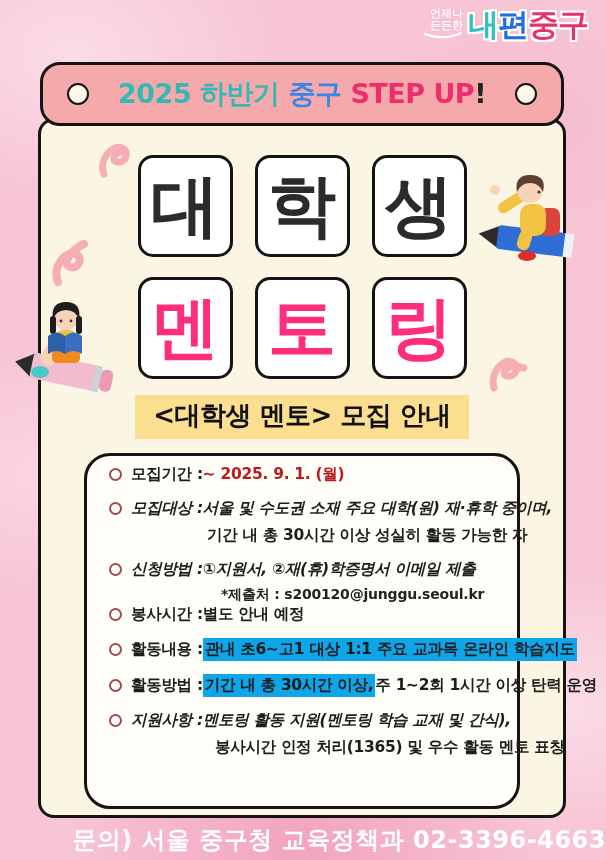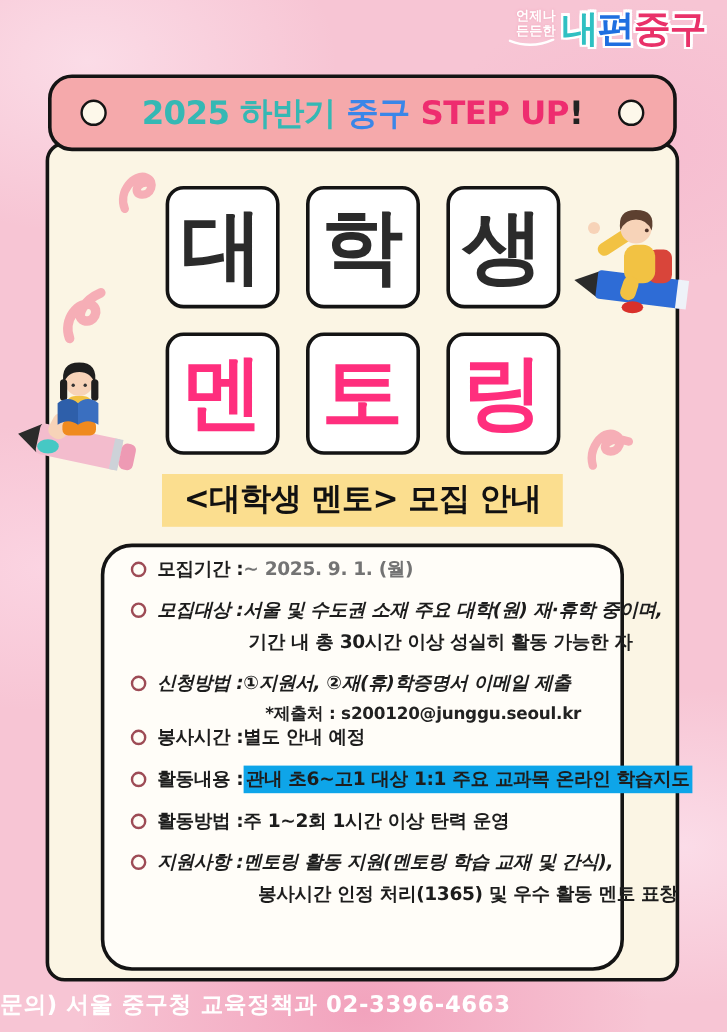--- a/index.html
+++ b/index.html
@@ -29,24 +29,24 @@
   .tile.dark{color:#2b2b2b;}
   .tile.pink{color:#ff2e7d;}
   .subtitle{margin-top:16px;background:#fbde8f;padding:3px 18px 6px;font-size:26px;font-weight:900;color:#111;letter-spacing:-0.5px;}
   .info-box{margin-top:14px;width:436px;height:356px;box-sizing:border-box;background:#fffdf8;border:3px solid #141414;border-radius:26px;padding:8px 14px 0 22px;display:flex;flex-direction:column;}
   .dline{display:flex;align-items:center;white-space:nowrap;font-size:15.5px;font-weight:700;color:#1d1d1d;letter-spacing:-0.3px;line-height:21px;margin-bottom:13px;}
   .dline.tight{margin-bottom:6px;font-style:italic;}
   .cont{padding-left:98px;white-space:nowrap;font-size:15.5px;font-weight:700;color:#1d1d1d;letter-spacing:-0.3px;line-height:21px;margin-bottom:13px;}
   .note{padding-left:112px;white-space:nowrap;font-size:14px;font-weight:700;color:#222;letter-spacing:-0.2px;}
   .bullet{flex:none;width:9px;height:9px;border-radius:50%;border:2.5px solid #9d4b55;background:#fffdf6;box-sizing:content-box;margin-right:9px;}
   .lbl{font-weight:800;}
-  .pinktxt{color:#737373;}
+  .pinktxt{color:#b91c1c;}
   .hl{background:#0ea5e9;padding:1px 2px;}
   
-  .footer{position:absolute;left:0;right:0;top:824px;text-align:left;color:#ffffff;font-size:19px;font-weight:700;letter-spacing:0.5px;z-index:3;}
+  .footer{position:absolute;left:0;right:0;top:824px;text-align:right;color:#ffffff;font-size:24px;font-weight:700;letter-spacing:0.5px;z-index:3;}
   
   .deco{position:absolute;z-index:4;}
 </style>
 </head>
 <body>
 
 <div class="poster">
 
   <div class="logo">
     <div class="logo-tag">
@@ -109,20 +109,21 @@
 
       <div class="dline">
         <span class="bullet"></span>
         <span class="lbl">활동내용 : </span>
         <span class="hl">관내 초6∼고1 대상 1:1 주요 교과목 온라인 학습지도</span>
       </div>
 
       <div class="dline">
         <span class="bullet"></span>
         <span class="lbl">활동방법 : </span>
+        <span class="hl">기간 내 총 30시간 이상,</span>
         <span> 주 1∼2회 1시간 이상 탄력 운영</span>
       </div>
 
       <div class="dline tight">
         <span class="bullet"></span>
         <span class="lbl">지원사항 :  </span>
         <span>멘토링 활동 지원(멘토링 학습 교재 및 간식),</span>
       </div>
       <div class="cont" style="padding-left:106px">봉사시간 인정 처리(1365) 및 우수 활동 멘토 표창</div>
 

